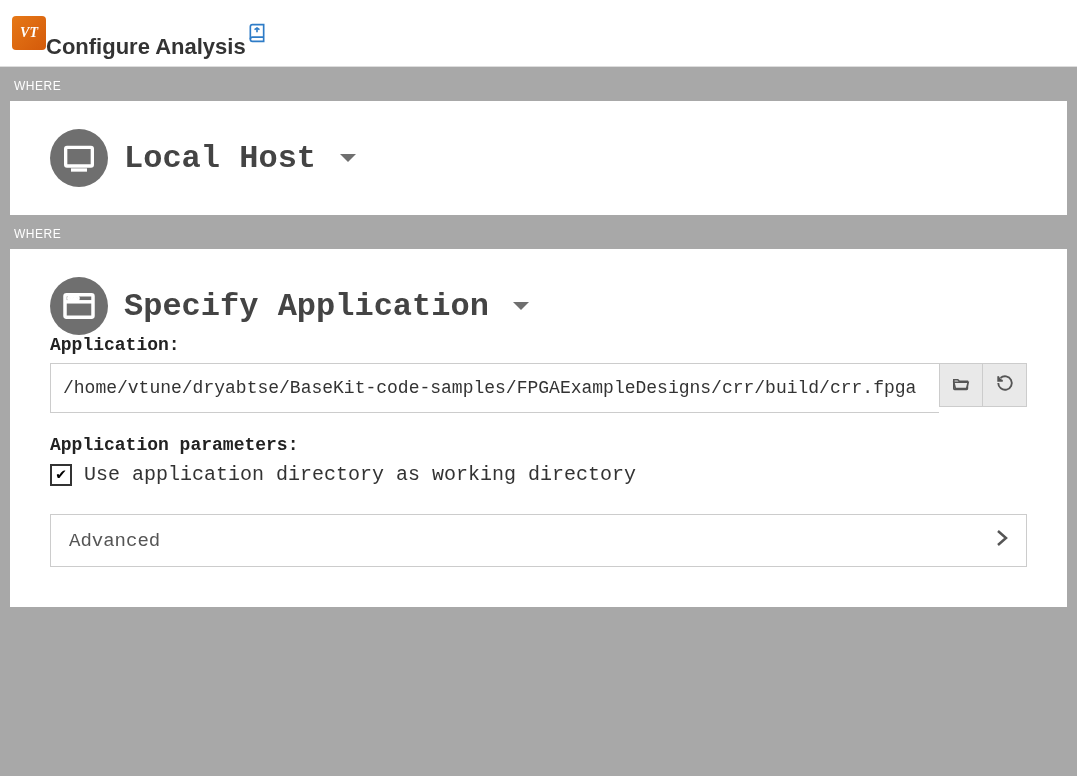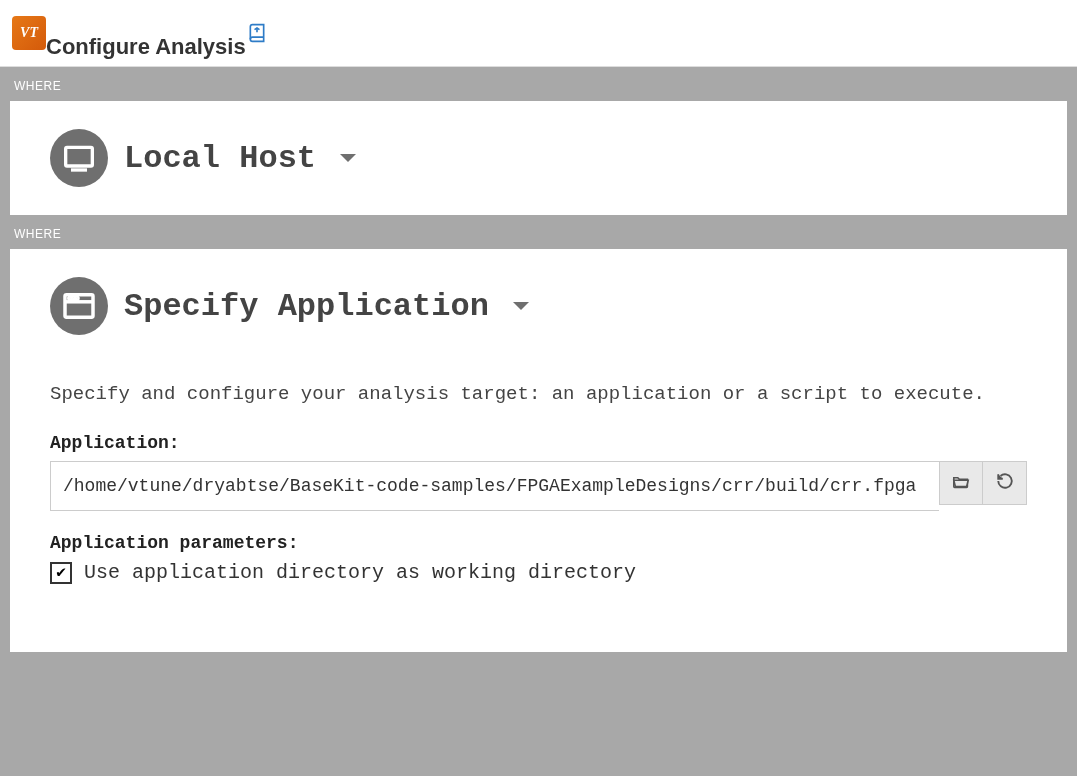--- a/index.html
+++ b/index.html
@@ -226,21 +226,20 @@
       </svg>
     </div>
     <div class="target-title">Specify Application</div>
     <span class="dropdown-arrow">
       <svg width="20" height="14" viewBox="0 0 20 14">
           <path d="M2 3 L10 11 L18 3 Z" fill="#6f6f6f"></path>
         </svg>
     </span>
   </div>
 
-  <div class="description">Specify and configure your analysis target: an application or a script to execute.</div>
 
   <div class="field-label">Application:</div>
   <div class="input-row">
     <input type="text" class="text-input" value="/home/vtune/dryabtse/BaseKit-code-samples/FPGAExampleDesigns/crr/build/crr.fpga" style="">
     <div class="icon-btn">
       <span>
         <svg width="20" height="16" viewBox="0 0 24 20" fill="none" stroke="currentColor" stroke-width="2">
           <path d="M3 6h5l2 2h10v9a1 1 0 0 1-1 1H4a1 1 0 0 1-1-1V6z"></path>
           <path d="M3 9h18l-2 8H5z" fill="#e9e9e9"></path>
         </svg>
@@ -258,13 +257,21 @@
 
   <div class="field-label">Application parameters:</div>
 
   <div class="checkbox-row">
     <div class="checkbox">
       <span class="checkmark">✔</span>
     </div>
     <div class="checkbox-label">Use application directory as working directory</div>
   </div>
 
+  <div class="advanced-row">
+    <div class="advanced-label">Advanced</div>
+    <span class="chevron">
+      <svg width="12" height="18" viewBox="0 0 12 18">
+          <path d="M2 2 L10 9 L2 16" fill="none" stroke="currentColor" stroke-width="2.5"></path>
+        </svg>
+    </span>
+  </div>
 </div>
 
 </body></html>

